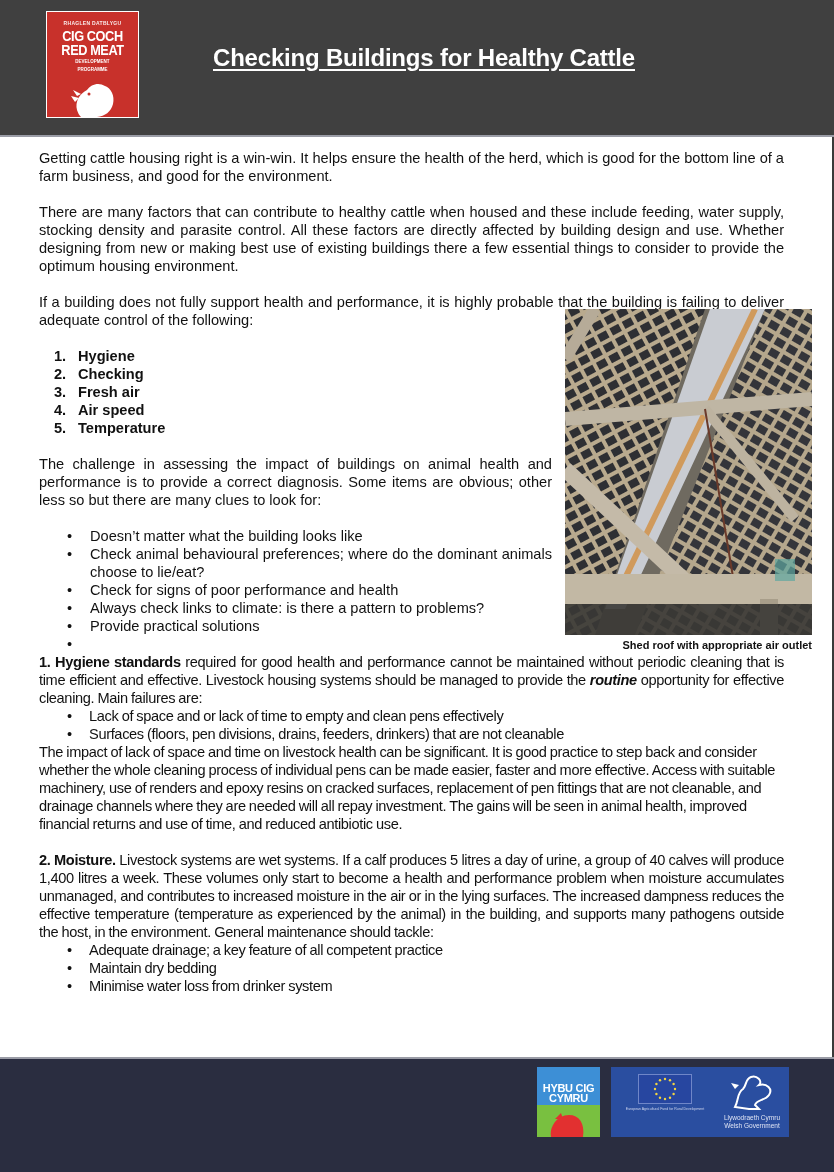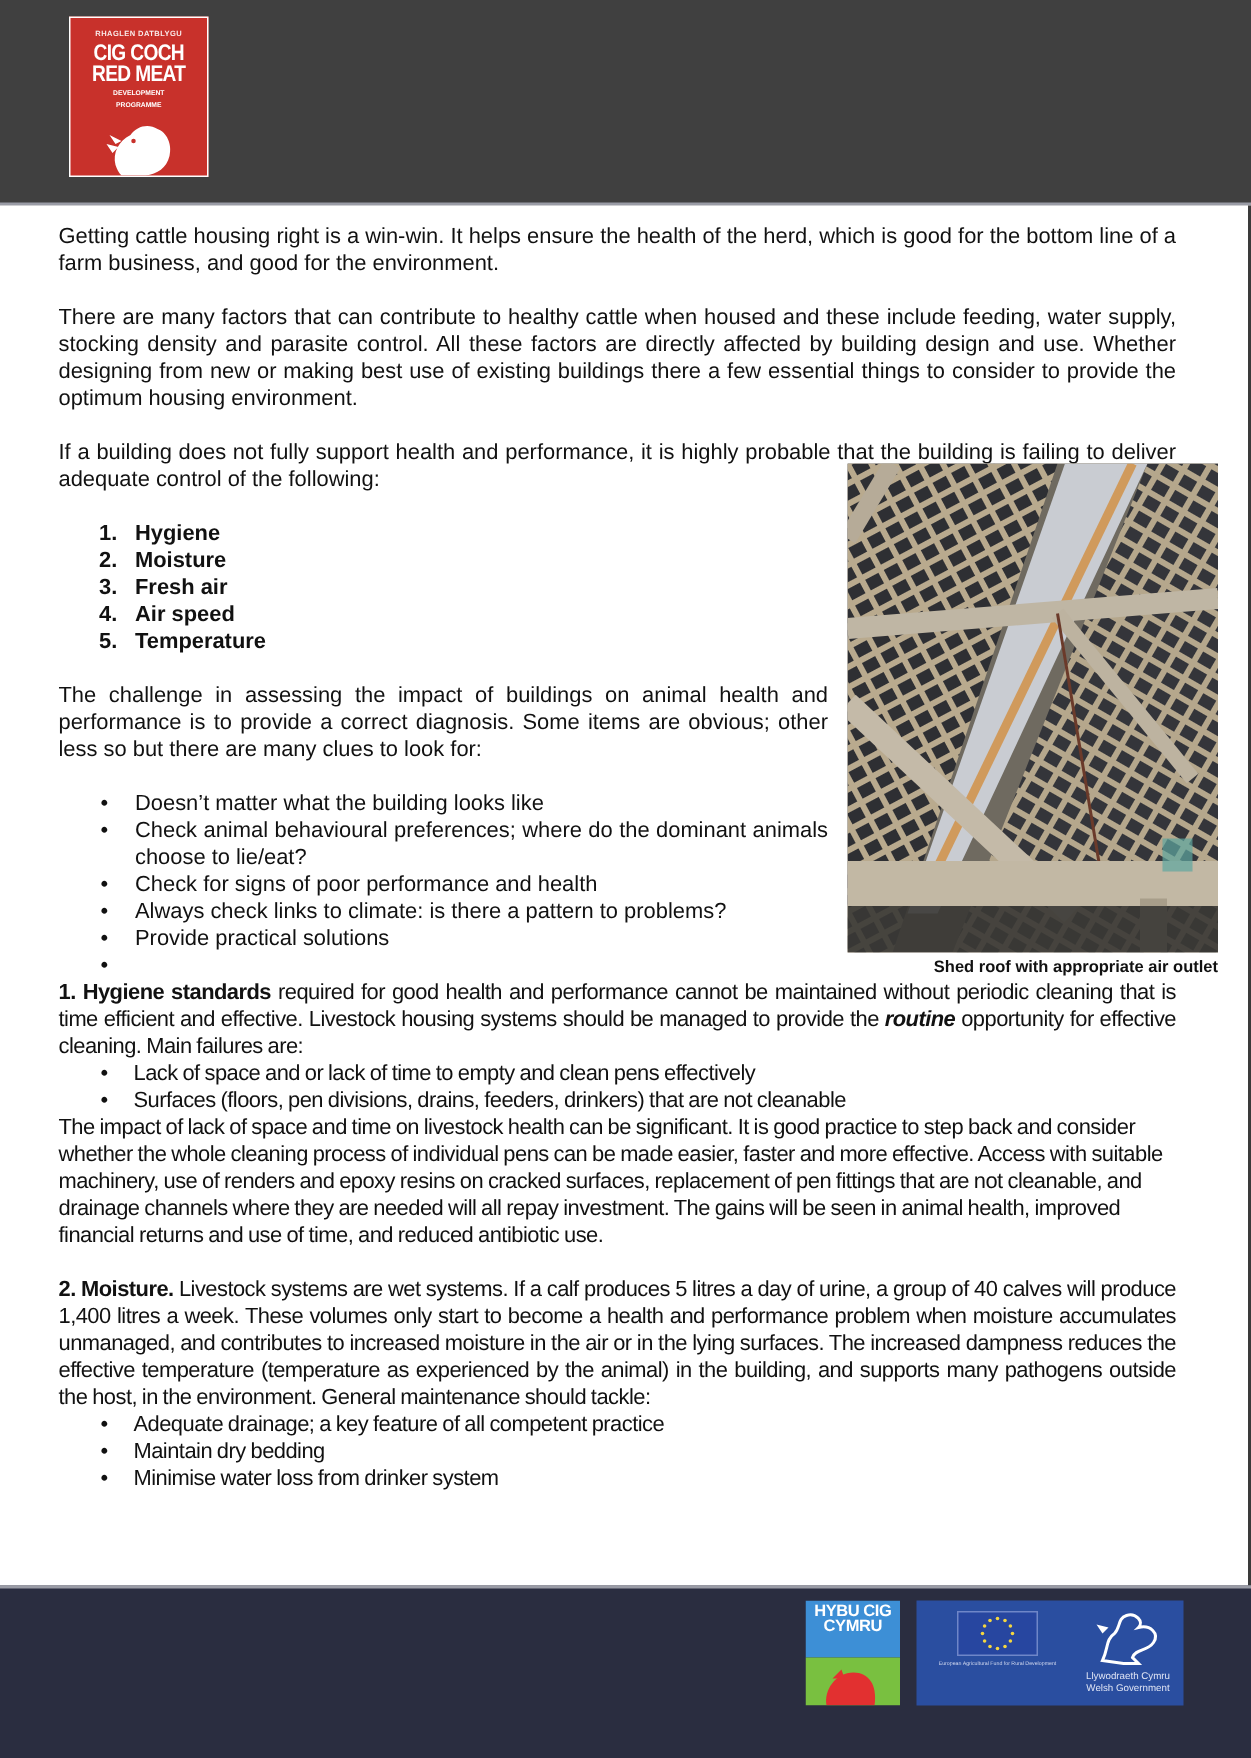--- a/index.html
+++ b/index.html
@@ -17,40 +17,40 @@
 
   .title { position: absolute; left: 213px; top: 44px; font-size: 24px; font-weight: bold; color: #ffffff; text-decoration: underline; text-underline-offset: 3px; text-decoration-thickness: 2px; letter-spacing: -0.2px; }
 
   .page { position: absolute; left: 0; top: 137px; width: 834px; height: 920px; background: #fff; border-right: 2px solid #3a3a3a; }
 
   .content { position: absolute; left: 39px; top: 149px; width: 745px; font-size: 14.6px; line-height: 18px; }
   p.j { text-align: justify; }
   .narrow { font-family: "Liberation Sans", sans-serif; letter-spacing: -0.35px; word-spacing: -0.5px; }
   .gap { height: 18px; }
 
-  ol.fact-list { list-style: none; margin-left: 27px; margin-top: 18px; font-weight: bold; }
+  ol.fact-list { list-style: none; margin-left: 15px; margin-top: 18px; font-weight: bold; }
   ol.fact-list li { height: 18px; }
   ol.fact-list .num { display: inline-block; width: 24px; }
 
   ul.bul { list-style: none; margin-left: 27px; }
   ul.bul li { position: relative; padding-left: 24px; text-align: justify; }
   ul.bul li .dot { position: absolute; left: 1px; top: 0; }
   ul.bul2 { list-style: none; margin-left: 28px; }
   ul.bul2 li { position: relative; padding-left: 22px; }
   ul.bul2 li .dot { position: absolute; left: 0; top: 0; }
 
   .left-col { width: 513px; }
 
   .photo { position: absolute; left: 565px; top: 309px; width: 247px; height: 326px; overflow: hidden; background: #8a8478; }
   .caption { position: absolute; left: 565px; top: 639px; width: 247px; text-align: right; font-size: 11px; font-weight: bold; color: #111; }
 
   .footer { position: absolute; left: 0; top: 1057px; width: 834px; height: 115px; background: #2a2d40; }
   .footer::before { content: ""; position: absolute; left: 0; right: 0; top: 0; height: 2px; background: #9a9ca6; }
   .logo-hcc { position: absolute; left: 537px; top: 10px; width: 63px; height: 70px; overflow: hidden; }
-  .logo-hcc .top { height: 38px; background: #3d8fd6; color: #fff; font-weight: bold; font-size: 11px; line-height: 10px; text-align: center; padding-top: 2px; letter-spacing: -0.3px; }
+  .logo-hcc .top { height: 38px; background: #3d8fd6; color: #fff; font-weight: bold; font-size: 11px; line-height: 10px; text-align: center; padding-top: 16px; letter-spacing: -0.3px; }
   .logo-hcc .bottom { height: 32px; background: #79c040; position: relative; }
   .logo-eu { position: absolute; left: 611px; top: 10px; width: 178px; height: 70px; background: #2a4ea0; }
   .eu-flag { position: absolute; left: 27px; top: 7px; width: 54px; height: 30px; border: 1px solid #6f86c8; background: #2746a0; }
   .eu-text { position: absolute; left: 6px; top: 40px; width: 96px; font-size: 3.5px; color: #cfd6ee; text-align: center; line-height: 4.5px; }
   .wg-text { position: absolute; left: 108px; top: 47px; width: 66px; font-size: 6.5px; color: #dfe4f4; text-align: center; line-height: 8px; }
 </style>
 </head>
 <body>
 
 <div class="header">
@@ -59,34 +59,35 @@
     <div class="big first">CIG COCH</div>
     <div class="big">RED MEAT</div>
     <div class="tiny">DEVELOPMENT</div>
     <div class="tiny">PROGRAMME</div>
     <svg width="50" height="38" viewBox="0 0 50 38">
       <path d="M8 30 C6 22 10 14 18 10 C22 4 30 2 36 6 C42 8 46 16 44 24 C42 32 36 36 28 37 L12 37 C10 35 9 33 8 30 Z" fill="#ffffff"></path>
       <path d="M2 16 L10 18 L6 22 Z M4 10 L12 14 L8 16 Z" fill="#ffffff"></path>
       <circle cx="20" cy="14" r="1.5" fill="#c8312b"></circle>
     </svg>
   </div>
+  <div class="title">Checking Buildings for Healthy Cattle</div>
 </div>
 
 <div class="page"></div>
 
 <div class="content">
   <p class="j">Getting cattle housing right is a win-win. It helps ensure the health of the herd, which is good for the bottom line of a farm business, and good for the environment.</p>
   <div class="gap"></div>
   <p class="j">There are many factors that can contribute to healthy cattle when housed and these include feeding, water supply, stocking density and parasite control. All these factors are directly affected by building design and use. Whether designing from new or making best use of existing buildings there a few essential things to consider to provide the optimum housing environment.</p>
   <div class="gap"></div>
   <p class="j">If a building does not fully support health and performance, it is highly probable that the building is failing to deliver adequate control of the following:</p>
 
   <ol class="fact-list">
     <li><span class="num">1.</span><span>Hygiene</span></li>
-    <li><span class="num">2.</span><span>Moisture</span></li>
+    <li><span class="num">2.</span><span>Checking</span></li>
     <li><span class="num">3.</span><span>Fresh air</span></li>
     <li><span class="num">4.</span><span>Air speed</span></li>
     <li><span class="num">5.</span><span>Temperature</span></li>
   </ol>
 
   <div class="gap"></div>
   <div class="left-col">
     <p class="j">The challenge in assessing the impact of buildings on animal health and performance is to provide a correct diagnosis. Some items are obvious; other less so but there are many clues to look for:</p>
     <div class="gap"></div>
     <ul class="bul">

